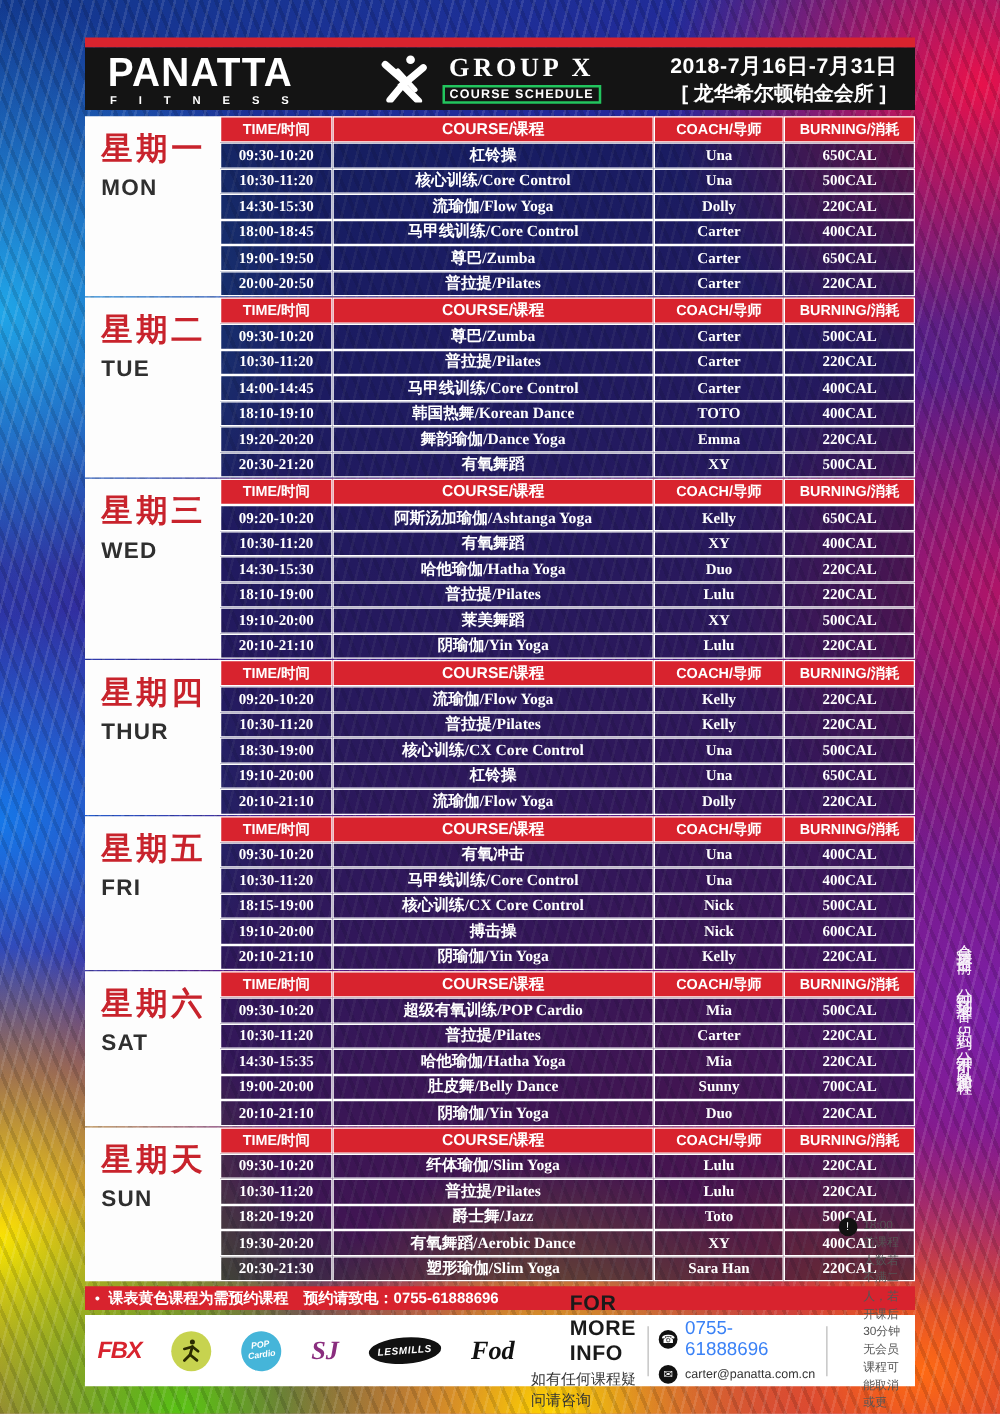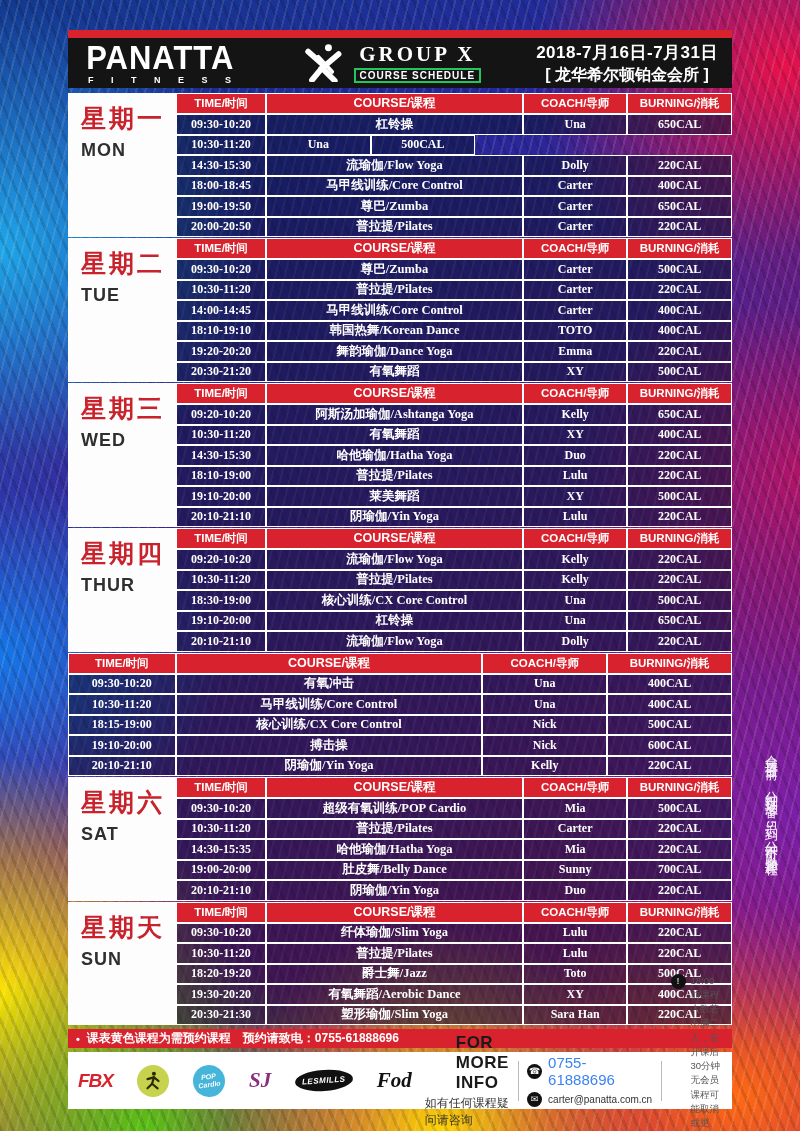--- a/index.html
+++ b/index.html
@@ -129,20 +129,21 @@
             <div class="cell hcell c3">BURNING/消耗</div>
           </div>
           <div class="trow">
             <div class="cell c0">09:30-10:20</div>
             <div class="cell c1">杠铃操</div>
             <div class="cell c2">Una</div>
             <div class="cell c3">650CAL</div>
           </div>
           <div class="trow">
             <div class="cell c0">10:30-11:20</div>
+            <div class="cell c1">核心训练/Core Control</div>
             <div class="cell c2">Una</div>
             <div class="cell c3">500CAL</div>
           </div>
           <div class="trow">
             <div class="cell c0">14:30-15:30</div>
             <div class="cell c1">流瑜伽/Flow Yoga</div>
             <div class="cell c2">Dolly</div>
             <div class="cell c3">220CAL</div>
           </div>
           <div class="trow">
@@ -307,20 +308,24 @@
           <div class="trow">
             <div class="cell c0">20:10-21:10</div>
             <div class="cell c1">流瑜伽/Flow Yoga</div>
             <div class="cell c2">Dolly</div>
             <div class="cell c3">220CAL</div>
           </div>
         </div>
     </section>
 
     <section class="day-section">
+      <div class="day-box">
+        <div class="day-cn">星期五</div>
+        <div class="day-en">FRI</div>
+      </div>
       <div class="sec-table">
           <div class="trow head-row">
             <div class="cell hcell c0">TIME/时间</div>
             <div class="cell hcell c1">COURSE/课程</div>
             <div class="cell hcell c2">COACH/导师</div>
             <div class="cell hcell c3">BURNING/消耗</div>
           </div>
           <div class="trow">
             <div class="cell c0">09:30-10:20</div>
             <div class="cell c1">有氧冲击</div>

